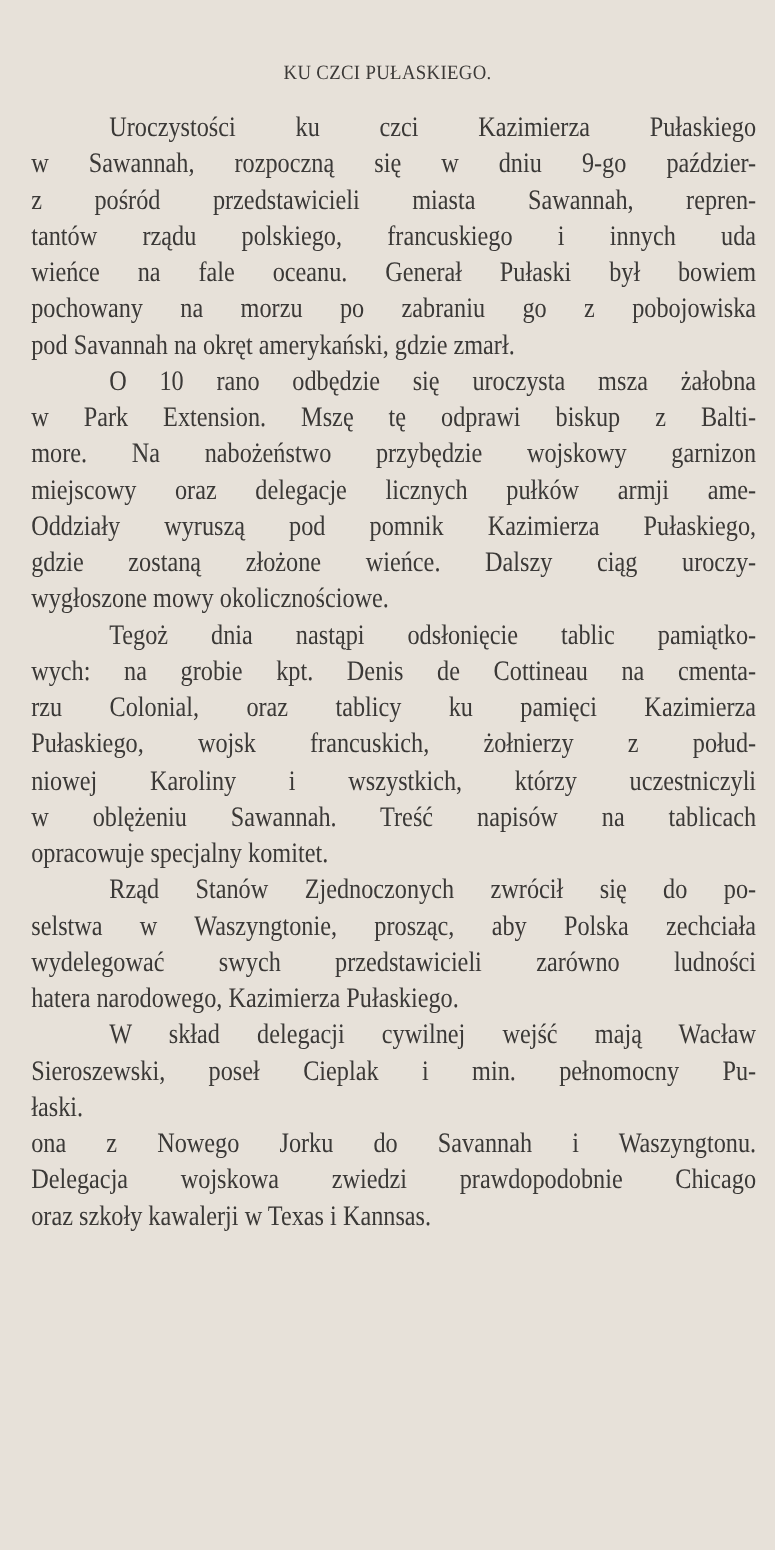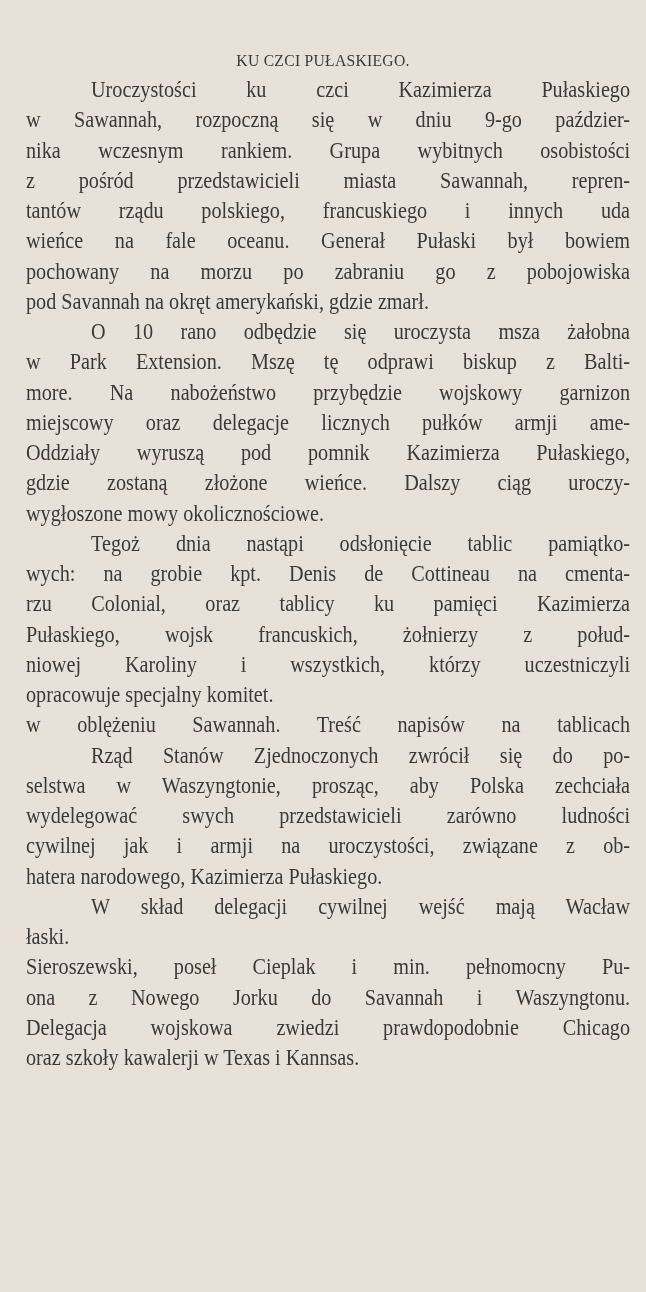--- a/index.html
+++ b/index.html
@@ -29,21 +29,21 @@
       left: 0;
       width: 646px;
       text-align: center;
       font-size: 17px;
       letter-spacing: 0.3px;
       line-height: 28px;
       transform: scaleX(0.92);
     }
     .body {
       position: absolute;
-      top: 34px;
+      top: 51px;
       left: 26px;
       width: 604px;
     }
     .line {
       display: block;
       height: 30.25px;
       line-height: 30.25px;
       font-size: 23.5px;
       white-space: nowrap;
       text-align: justify;
@@ -73,21 +73,20 @@
 <body>
 
 <div class="page">
   <div class="title">KU CZCI PUŁASKIEGO.</div>
 
   <div class="body">
 
     <div>
       <div class="line indent"><span class="cond">Uroczystości ku czci Kazimierza Pułaskiego</span></div>
       <div class="line"><span class="cond">w Sawannah, rozpoczną się w dniu 9-go paździer-</span></div>
-      <div class="line"><span class="cond">nika wczesnym rankiem. Grupa wybitnych osobistości</span></div>
       <div class="line"><span class="cond">z pośród przedstawicieli miasta Sawannah, repren-</span></div>
       <div class="line"><span class="cond">tantów rządu polskiego, francuskiego i innych uda</span></div>
       <div class="line"><span class="cond">wieńce na fale oceanu. Generał Pułaski był bowiem</span></div>
       <div class="line"><span class="cond">pochowany na morzu po zabraniu go z pobojowiska</span></div>
       <div class="line last"><span class="cond">pod Savannah na okręt amerykański, gdzie zmarł.</span></div>
     </div>
 
     <div>
       <div class="line indent"><span class="cond">O 10 rano odbędzie się uroczysta msza żałobna</span></div>
       <div class="line"><span class="cond">w Park Extension. Mszę tę odprawi biskup z Balti-</span></div>
@@ -97,36 +96,35 @@
       <div class="line"><span class="cond">gdzie zostaną złożone wieńce. Dalszy ciąg uroczy-</span></div>
       <div class="line last"><span class="cond">wygłoszone mowy okolicznościowe.</span></div>
     </div>
 
     <div>
       <div class="line indent"><span class="cond">Tegoż dnia nastąpi odsłonięcie tablic pamiątko-</span></div>
       <div class="line"><span class="cond">wych: na grobie kpt. Denis de Cottineau na cmenta-</span></div>
       <div class="line"><span class="cond">rzu Colonial, oraz tablicy ku pamięci Kazimierza</span></div>
       <div class="line"><span class="cond">Pułaskiego, wojsk francuskich, żołnierzy z połud-</span></div>
       <div class="line"><span class="cond">niowej Karoliny i wszystkich, którzy uczestniczyli</span></div>
+      <div class="line"><span class="cond">w oblężeniu Sawannah. Treść napisów na tablicach</span></div>
       <div class="line last"><span class="cond">opracowuje specjalny komitet.</span></div>
-      <div class="line"><span class="cond">w oblężeniu Sawannah. Treść napisów na tablicach</span></div>
     </div>
 
     <div>
       <div class="line indent"><span class="cond">Rząd Stanów Zjednoczonych zwrócił się do po-</span></div>
       <div class="line"><span class="cond">selstwa w Waszyngtonie, prosząc, aby Polska zechciała</span></div>
       <div class="line"><span class="cond">wydelegować swych przedstawicieli zarówno ludności</span></div>
-      <div class="line"><span class="cond">cywilnej jak i armji na uroczystości, związane z ob-</span></div>
       <div class="line last"><span class="cond">hatera narodowego, Kazimierza Pułaskiego.</span></div>
     </div>
 
     <div>
       <div class="line indent"><span class="cond">W skład delegacji cywilnej wejść mają Wacław</span></div>
+      <div class="line"><span class="cond">Sieroszewski, poseł Cieplak i min. pełnomocny Pu-</span></div>
       <div class="line last"><span class="cond">łaski.</span></div>
-      <div class="line"><span class="cond">Sieroszewski, poseł Cieplak i min. pełnomocny Pu-</span></div>
     </div>
 
 
     <div>
       <div class="line"><span class="cond">ona z Nowego Jorku do Savannah i Waszyngtonu.</span></div>
       <div class="line"><span class="cond">Delegacja wojskowa zwiedzi prawdopodobnie Chicago</span></div>
       <div class="line last"><span class="cond">oraz szkoły kawalerji w Texas i Kannsas.</span></div>
     </div>
 
   </div>

